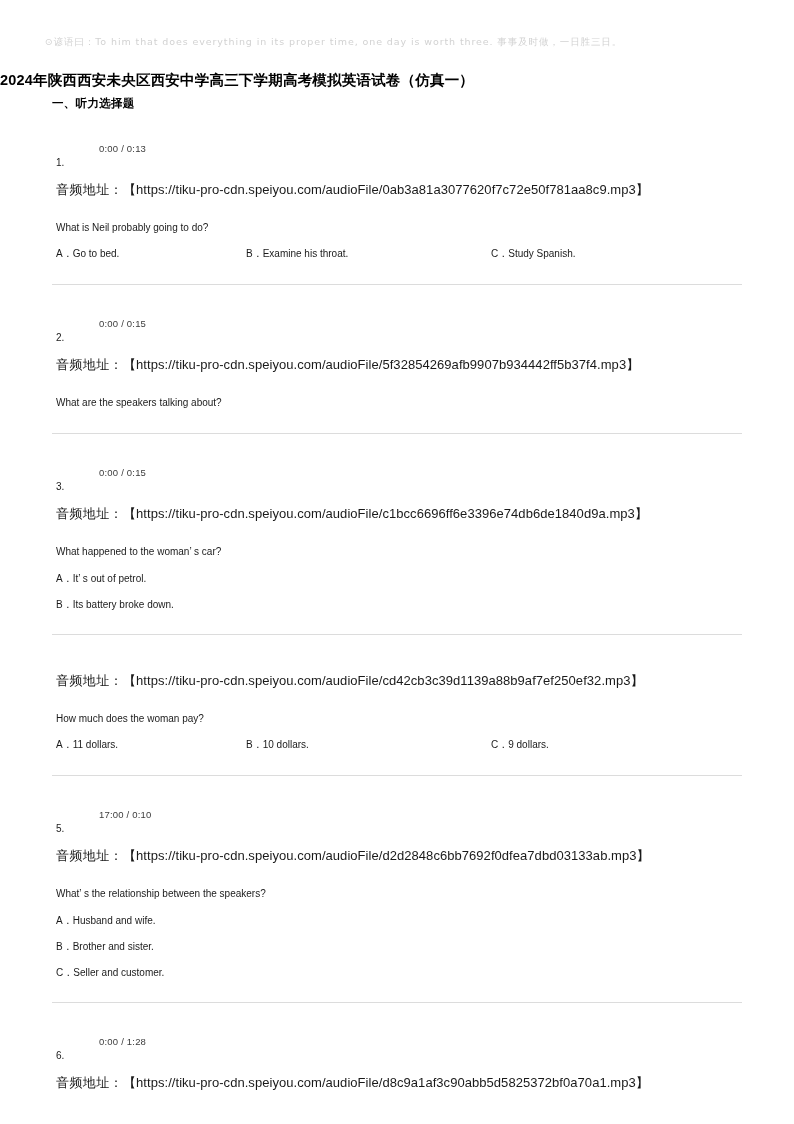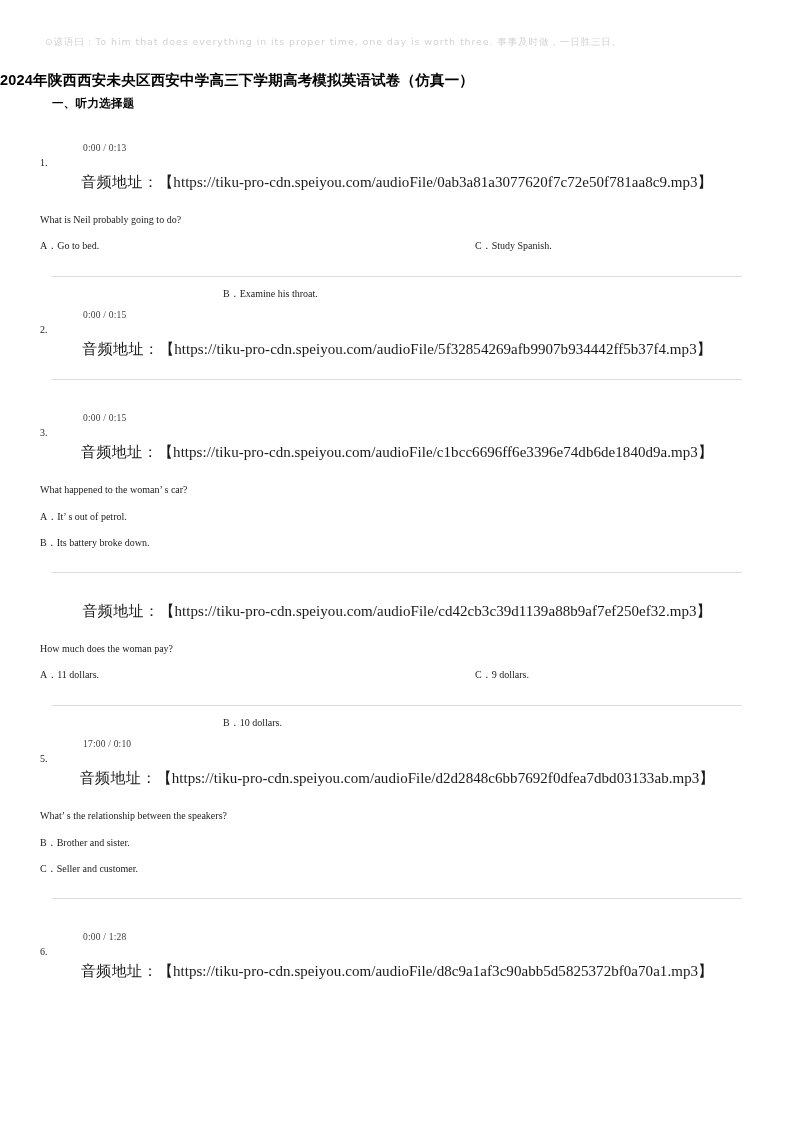--- a/index.html
+++ b/index.html
@@ -64,23 +64,22 @@
   
   .questions {
     position: absolute;
     top: 140px;
     left: 0;
     width: 794px;
   }
 
   .q-block {
     position: relative;
-    padding: 0 40px;
+    padding: 0 56px;
     box-sizing: border-box;
-    font-family: Liberation Serif, serif;
   }
 
   .player-row {
     position: relative;
     height: 34px;
   }
   .player-time {
     position: absolute;
     left: 43px;
     top: 3px;
@@ -91,27 +90,26 @@
   }
   .q-number {
     position: absolute;
     left: 0;
     top: 17px;
     font-size: 10px;
     color: #1a1a1a;
   }
 
   .audio-line {
-    font-size: 15px;
+    font-size: 13px;
     color: #1a1a1a;
     line-height: 16px;
-    margin-top: 0;
+    margin-top: 8px;
     white-space: nowrap;
     letter-spacing: 0.05px;
-    text-align: center;
   }
   .audio-label {
     letter-spacing: 0.4px;
   }
 
   .stem {
     font-size: 10px;
     color: #1a1a1a;
     line-height: 16px;
     margin-top: 22px;
@@ -123,21 +121,21 @@
     height: 15px;
   }
   .options-inline .opt {
     position: absolute;
     top: 0;
     font-size: 10px;
     color: #1a1a1a;
     white-space: nowrap;
   }
   .options-inline .opt.c0 { left: 0; }
-  .options-inline .opt.c1 { left: 183px; margin-top: 48px; }
+  .options-inline .opt.c1 { left: 190px; }
   .options-inline .opt.c2 { left: 435px; }
 
   .options-stacked .opt {
     font-size: 10px;
     color: #1a1a1a;
     line-height: 15px;
     margin-top: 11px;
   }
 
   .divider {
@@ -173,20 +171,21 @@
         </div>
       </div>
       <div class="divider"></div>
       <div class="gap"></div>
       <div class="q-block">
         <div class="player-row">
           <span class="player-time">0:00 / 0:15</span>
           <span class="q-number">2.</span>
         </div>
         <div class="audio-line"><span class="audio-label">音频地址：</span><span>【https://tiku-pro-cdn.speiyou.com/audioFile/5f32854269afb9907b934442ff5b37f4.mp3】</span></div>
+        <div class="stem">What are the speakers talking about?</div>
       </div>
       <div class="divider"></div>
       <div class="gap"></div>
       <div class="q-block">
         <div class="player-row">
           <span class="player-time">0:00 / 0:15</span>
           <span class="q-number">3.</span>
         </div>
         <div class="audio-line"><span class="audio-label">音频地址：</span><span>【https://tiku-pro-cdn.speiyou.com/audioFile/c1bcc6696ff6e3396e74db6de1840d9a.mp3】</span></div>
         <div class="stem">What happened to the woman’ s car?</div>
@@ -209,20 +208,21 @@
       <div class="divider"></div>
       <div class="gap"></div>
       <div class="q-block">
         <div class="player-row">
           <span class="player-time">17:00 / 0:10</span>
           <span class="q-number">5.</span>
         </div>
         <div class="audio-line"><span class="audio-label">音频地址：</span><span>【https://tiku-pro-cdn.speiyou.com/audioFile/d2d2848c6bb7692f0dfea7dbd03133ab.mp3】</span></div>
         <div class="stem">What’ s the relationship between the speakers?</div>
         <div class="options-stacked">
+          <div class="opt">A．Husband and wife.</div>
           <div class="opt">B．Brother and sister.</div>
           <div class="opt">C．Seller and customer.</div>
         </div>
       </div>
       <div class="divider"></div>
       <div class="gap"></div>
       <div class="q-block">
         <div class="player-row">
           <span class="player-time">0:00 / 1:28</span>
           <span class="q-number">6.</span>

